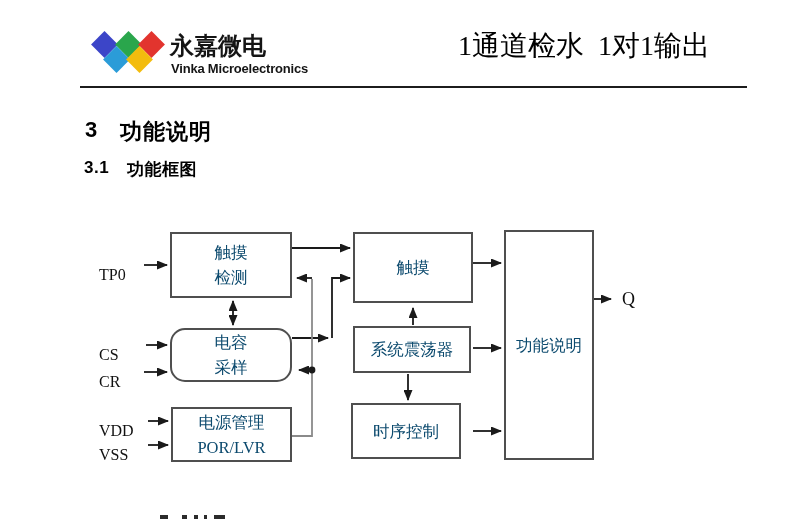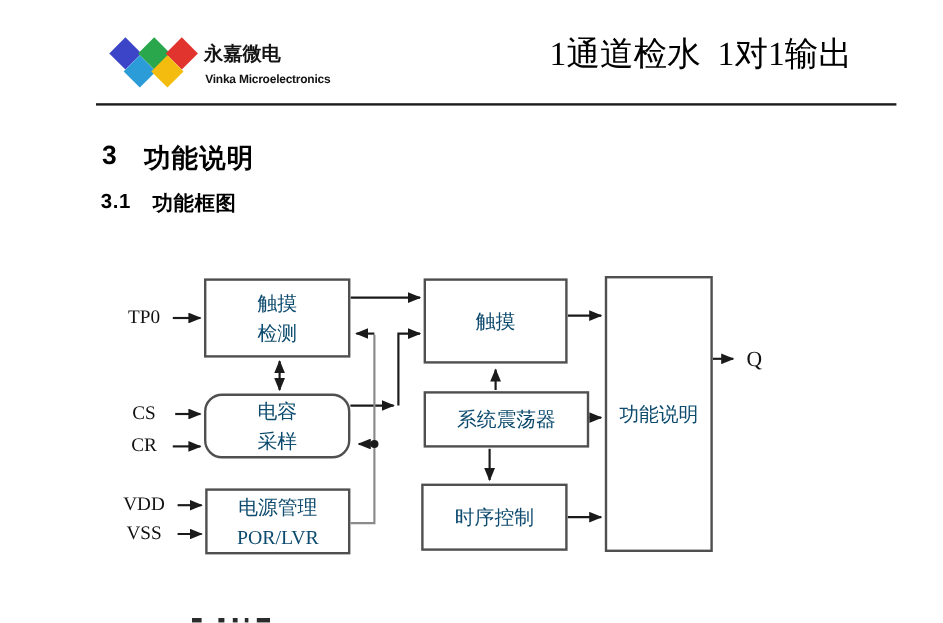--- a/index.html
+++ b/index.html
@@ -2,23 +2,23 @@
 <html><head>
 <meta charset="utf-8">
 <style>
   html,body{margin:0;padding:0;background:#ffffff;}
   #page{position:relative;width:786px;height:519px;background:#ffffff;overflow:hidden;
         font-family:"Liberation Sans","DejaVu Sans",sans-serif;color:#1a1a1a;}
   .abs{position:absolute;}
 
   
   .diamond{position:absolute;width:19px;height:19px;transform:rotate(45deg);}
-  .brand-cn{position:absolute;left:170px;top:33px;font-size:16px;font-weight:bold;color:#141414;
+  .brand-cn{position:absolute;left:170px;top:33px;font-size:24px;font-weight:bold;color:#141414;
             letter-spacing:0px;line-height:26px;}
-  .brand-en{position:absolute;left:171px;top:61px;font-size:10px;font-weight:bold;color:#141414;
+  .brand-en{position:absolute;left:171px;top:61px;font-size:13px;font-weight:bold;color:#141414;
             letter-spacing:-0.2px;}
   .hd-right{position:absolute;right:76px;top:26px;text-align:right;}
   .part-no{font-size:27px;font-weight:bold;line-height:30px;color:#000;}
   .tagline{font-size:28px;line-height:22px;margin-top:9px;color:#000;white-space:pre;
            font-family:"Liberation Serif","DejaVu Serif",serif;}
   .hrule{position:absolute;left:80px;top:86px;width:667px;height:2px;background:#1c1c1c;}
 
   
   .h-sec{position:absolute;left:85px;top:117px;font-weight:bold;font-size:22px;color:#000;
          letter-spacing:1px;}
@@ -29,21 +29,21 @@
   .h-sub .num{position:absolute;left:0;}
   .h-sub .ttl{position:absolute;left:43px;white-space:nowrap;}
 
   
   .wires{position:absolute;left:0;top:0;pointer-events:none;}
   .blk{position:absolute;box-sizing:border-box;border:2px solid #4f4f4f;background:#fff;
        display:flex;flex-direction:column;align-items:center;justify-content:center;
        font-family:"Liberation Serif","DejaVu Serif",serif;font-size:16.5px;color:#0c4a6e;
        line-height:25px;text-align:center;}
   .pin{position:absolute;font-family:"Liberation Serif","DejaVu Serif",serif;font-size:16px;
-       color:#111;line-height:16px;text-align:center;width:42px;}
+       color:#111;line-height:16px;text-align:left;width:42px;margin-top:10px;}
   .pin-q{position:absolute;font-family:"Liberation Serif","DejaVu Serif",serif;font-size:18px;
        color:#111;line-height:18px;}
 
   
   .watermark{position:absolute;right:16px;top:484px;font-size:17px;color:#cacaca;letter-spacing:0.5px;}
   .cutoff{position:absolute;left:160px;top:515px;height:4px;}
   .cutoff span{display:inline-block;height:4px;background:#2b2b2b;vertical-align:top;}
   .m1{width:8px;margin-right:14px;} .m2{width:5px;margin-right:7px;} .m3{width:4px;margin-right:6px;}
   .m4{width:3px;margin-right:7px;} .m5{width:11px;}
 </style>
@@ -122,24 +122,24 @@
       <div>电容</div>
       <div>采样</div>
     </div>
     <div class="blk" style="left:171px;top:407px;width:121px;height:55px;">
       <div>电源管理</div>
       <div>POR/LVR</div>
     </div>
     <div class="blk" style="left:353px;top:232px;width:120px;height:71px;">
       <div>触摸</div>
     </div>
-    <div class="blk" style="left:353px;top:326px;width:138px;height:47px;">
+    <div class="blk" style="left:353px;top:326px;width:118px;height:47px;">
       <div>系统震荡器</div>
     </div>
-    <div class="blk" style="left:351px;top:403px;width:122px;height:56px;">
+    <div class="blk" style="left:351px;top:403px;width:110px;height:56px;">
       <div>时序控制</div>
     </div>
     <div class="blk" style="left:504px;top:230px;width:90px;height:230px;">
       <div>功能说明</div>
     </div>
 
     <div class="pin" style="left:99px;top:257px;">TP0</div>
     <div class="pin" style="left:99px;top:337px;">CS</div>
     <div class="pin" style="left:99px;top:364px;">CR</div>
     <div class="pin" style="left:99px;top:413px;">VDD</div>

